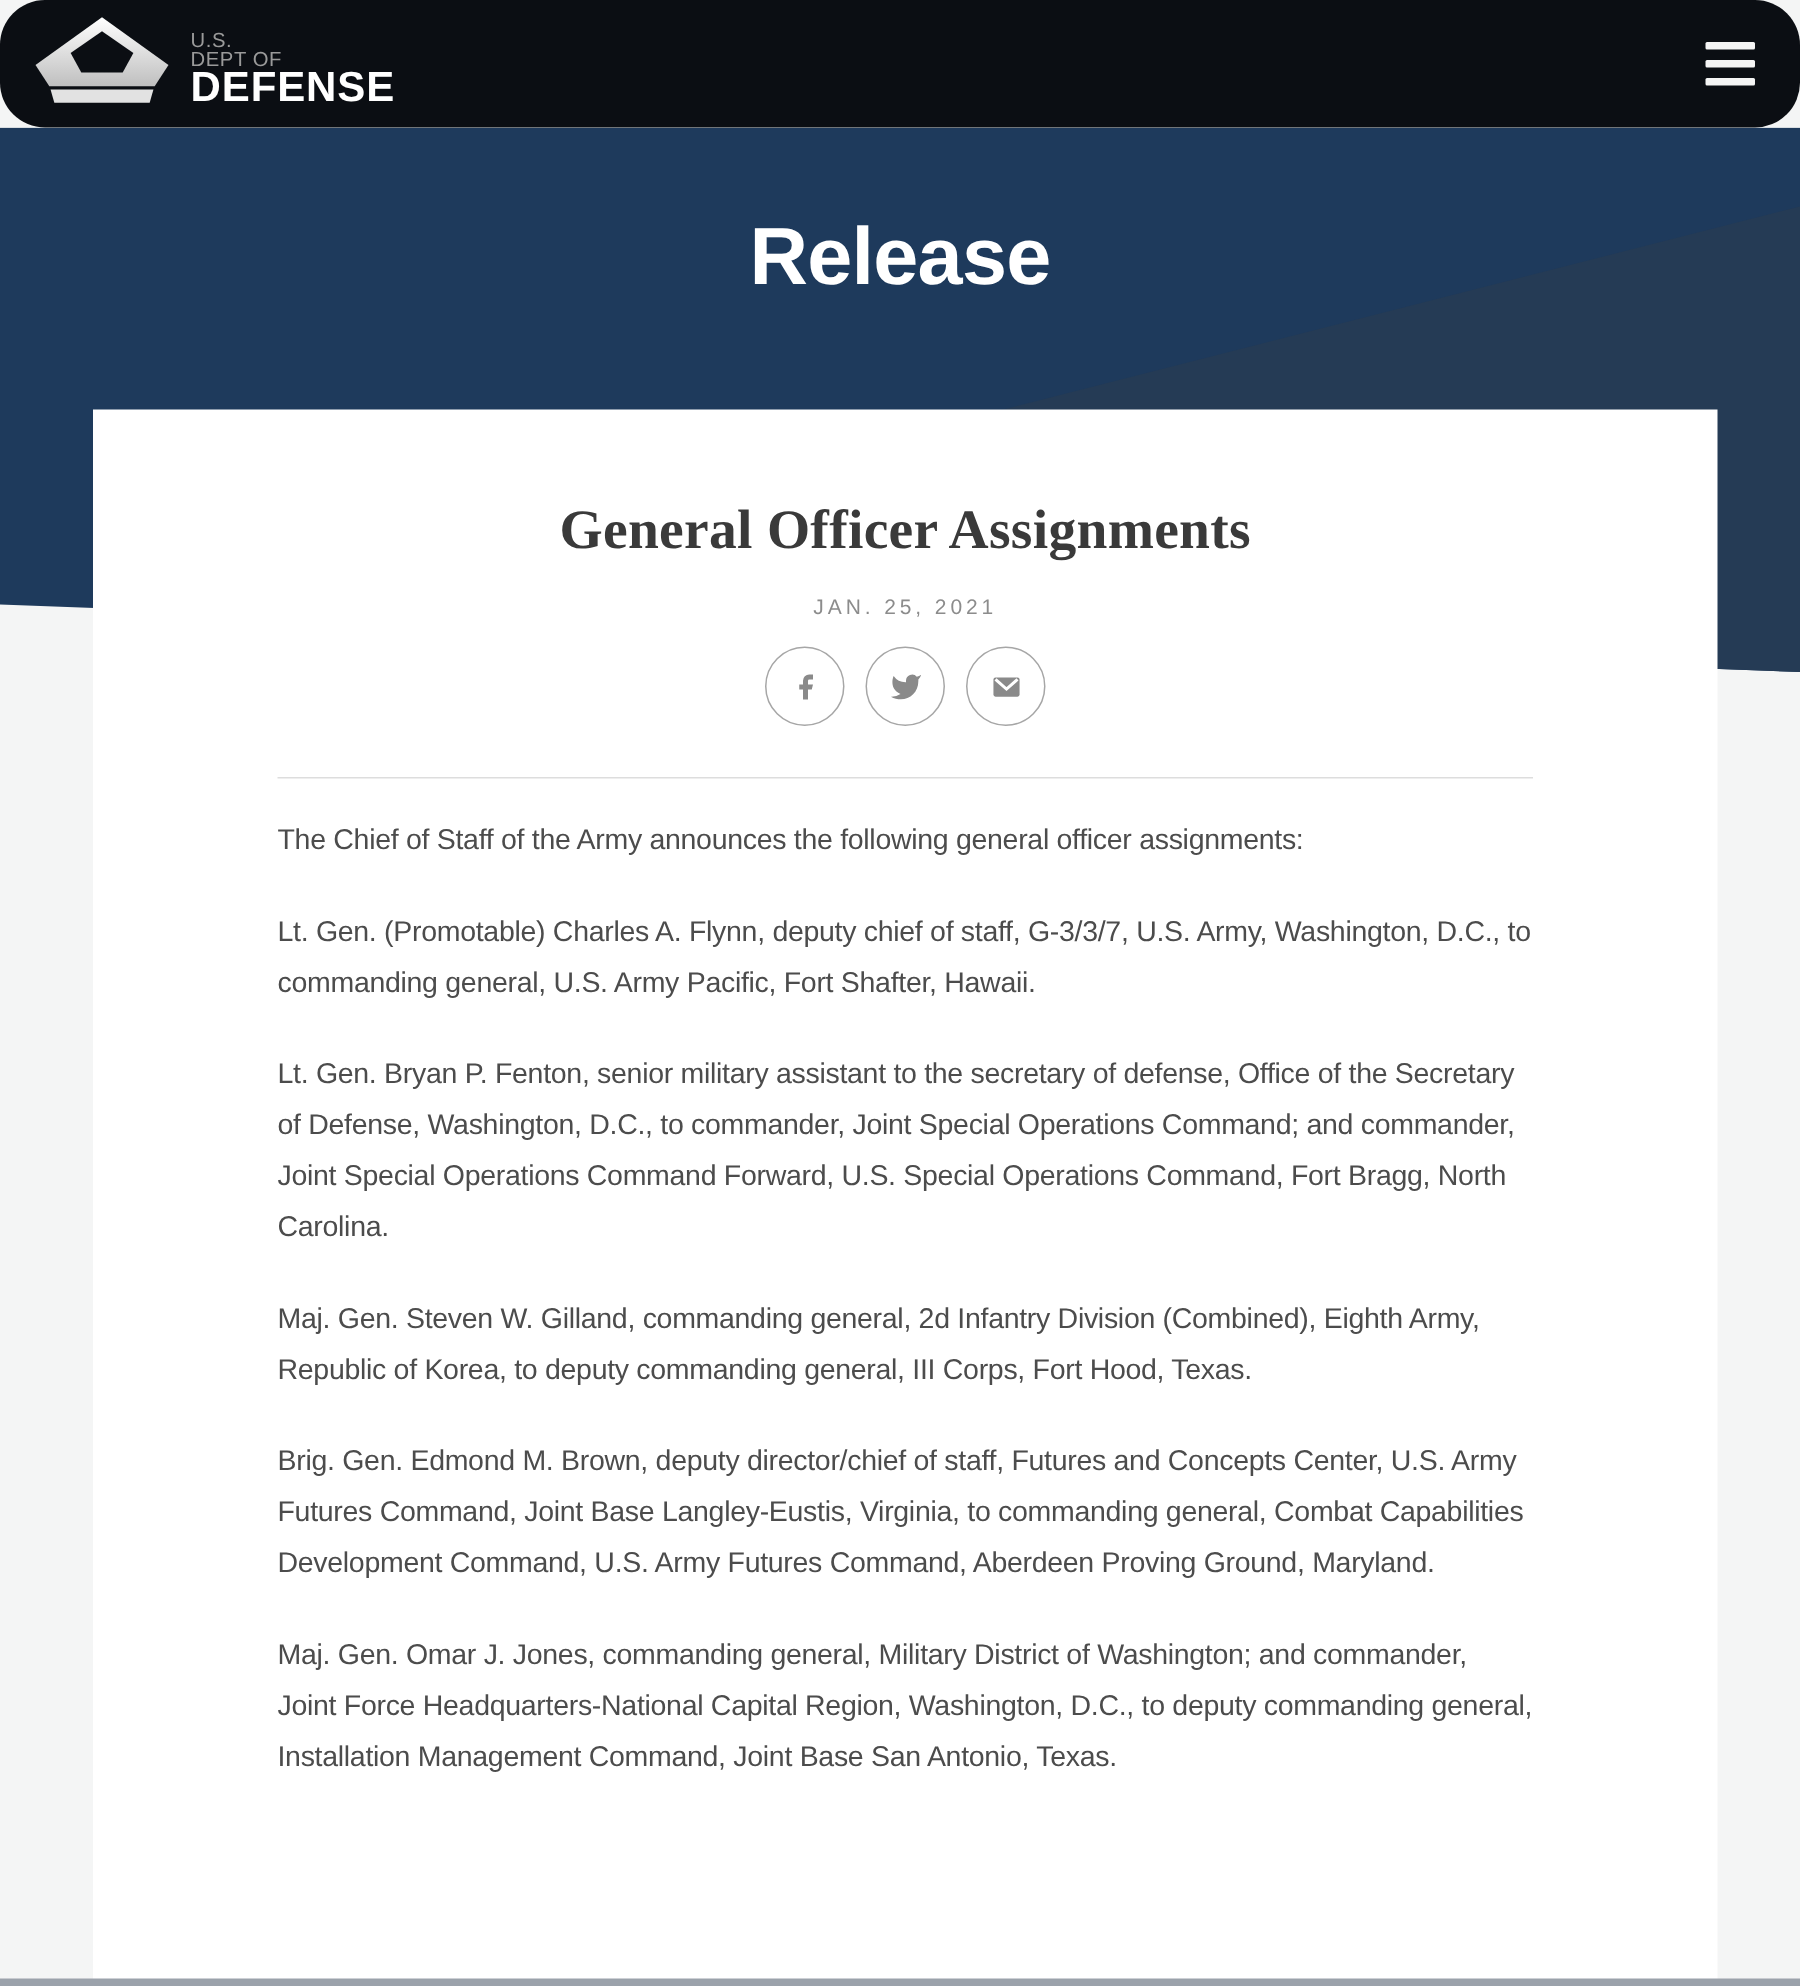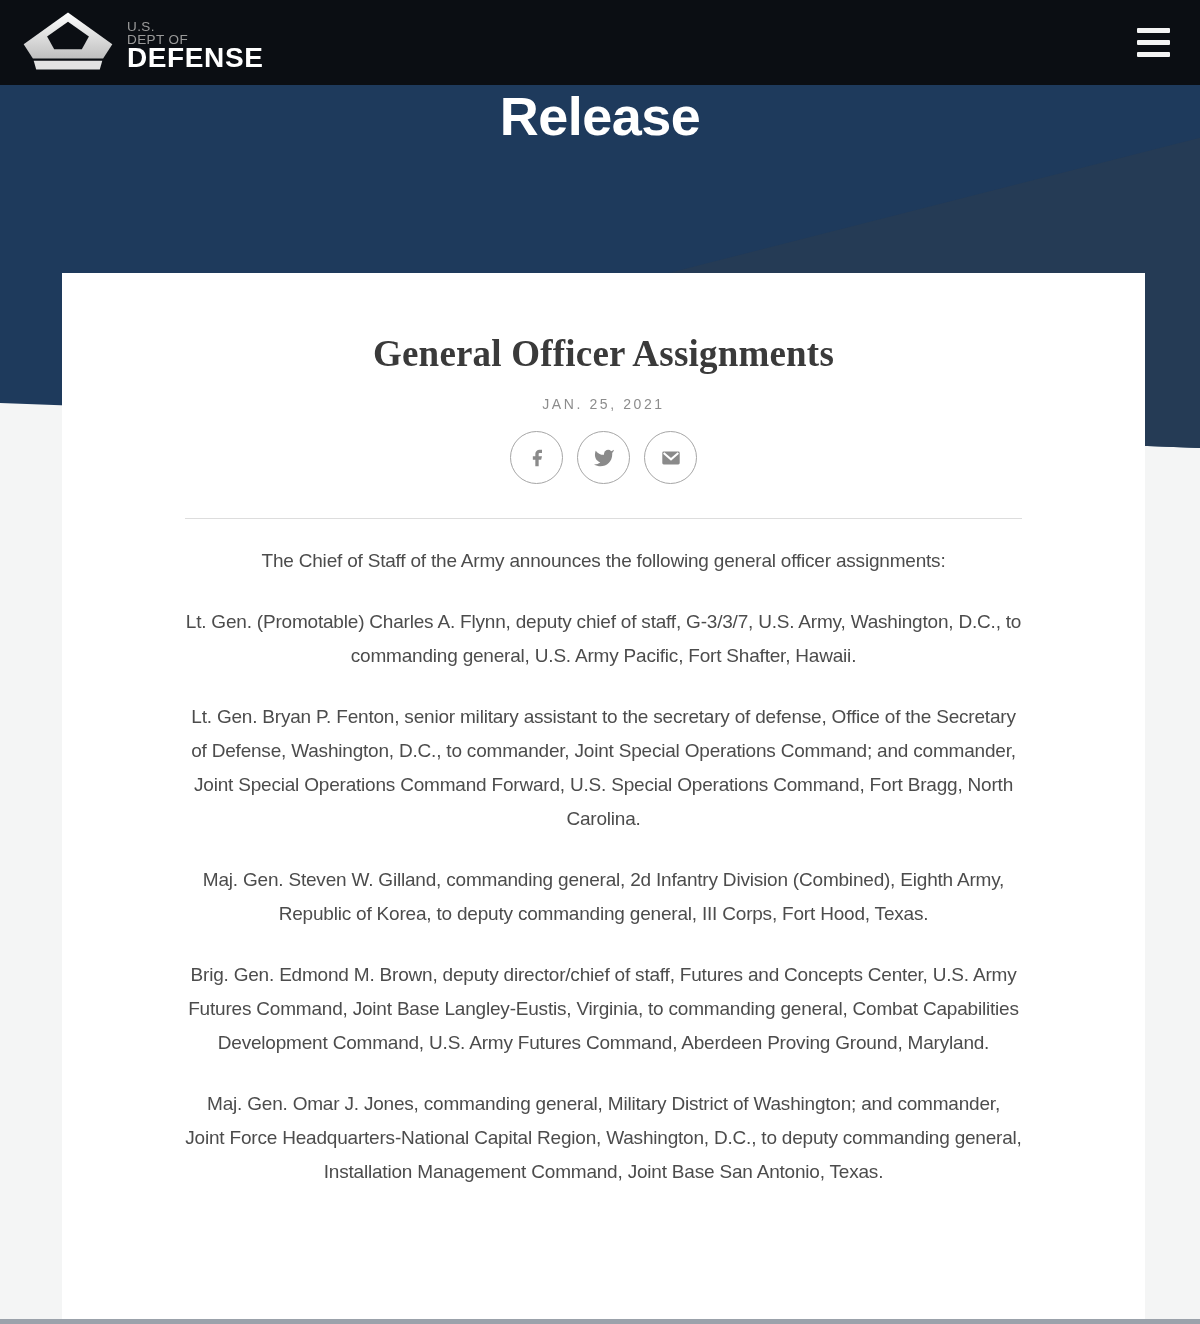--- a/index.html
+++ b/index.html
@@ -9,20 +9,21 @@
     position:relative; width:1200px; height:1324px; margin:0 auto;
     background:var(--page-bg, #f4f5f5); overflow:hidden;
   }
 
   
   .site-header {
     position:relative; z-index:4; height:85px;
     background:var(--header-bg, #0b0e13);
     display:flex; align-items:center; justify-content:space-between;
     padding:0 16px 0 22px;
+    border-radius:30px;
   }
   .brand { display:flex; align-items:center; gap:13px; cursor:pointer; }
   .brand-text { display:flex; flex-direction:column; line-height:13px; padding-top:2px; }
   .brand-text .sub {
     color:var(--logo-gray, #9a9a9a); font-size:13.5px; letter-spacing:0.4px;
     line-height:13.5px; font-weight:400;
   }
   .brand-text .main {
     color:#ffffff; font-size:28px; font-weight:700; letter-spacing:0.6px; line-height:20px; margin-top:1px;
   }
@@ -34,21 +35,21 @@
     position:absolute; z-index:1; left:0; top:85px; width:1200px; height:363px;
     background:var(--hero-dark, #1e3a5c);
     clip-path:polygon(0 0, 100% 0, 100% 100%, 0 87.6%);
   }
   .hero .swoosh {
     position:absolute; inset:0;
     background:var(--hero-light, #253b55);
     clip-path:polygon(13.2% 87.6%, 100% 14.5%, 100% 100%, 13.2% 100%);
   }
   .hero h1 {
-    position:relative; text-align:center; 
+    position:relative; text-align:center; padding-top:55px;
     color:#ffffff; font-size:54px; font-weight:700; letter-spacing:-0.5px;
   }
 
   
   .card {
     position:absolute; z-index:2; left:62px; top:273px; width:1083px; min-height:1060px;
     background:var(--card-bg, #ffffff);
     padding:46px 123px 40px; text-align:center;
   }
   .kicker {
@@ -62,21 +63,21 @@
     color:var(--date-text, #8c8c8c); font-size:14px; letter-spacing:2.6px; margin-top:21px;
   }
   .share-row { margin-top:19px; display:flex; justify-content:center; gap:14px; }
   .share-btn {
     width:53px; height:53px; border-radius:50%;
     border:1px solid var(--circle-border, #a6a6a6); background:transparent; cursor:pointer;
     display:flex; align-items:center; justify-content:center;
   }
   .share-btn svg { display:block; }
   .divider { border:none; border-top:1px solid var(--divider, #dddddd); margin-top:34px; }
-  .article-body { text-align:center; margin-top:0; }
+  .article-body { text-align:left; margin-top:0; }
   .article-body p {
     color:var(--body-text, #4c4c4c); font-size:19px; line-height:34px;
     letter-spacing:-0.2px; margin-top:27px;
   }
   .article-body p:first-child { margin-top:25px; }
 
   
   .bottom-bar {
     position:absolute; z-index:5; left:0; bottom:0; width:100%; height:5px;
     background:var(--bottom-bar, #9ba2ab);

